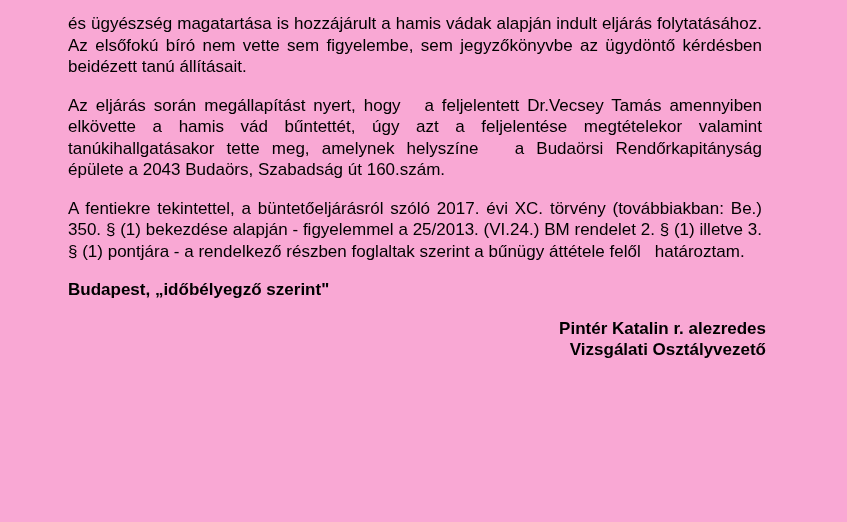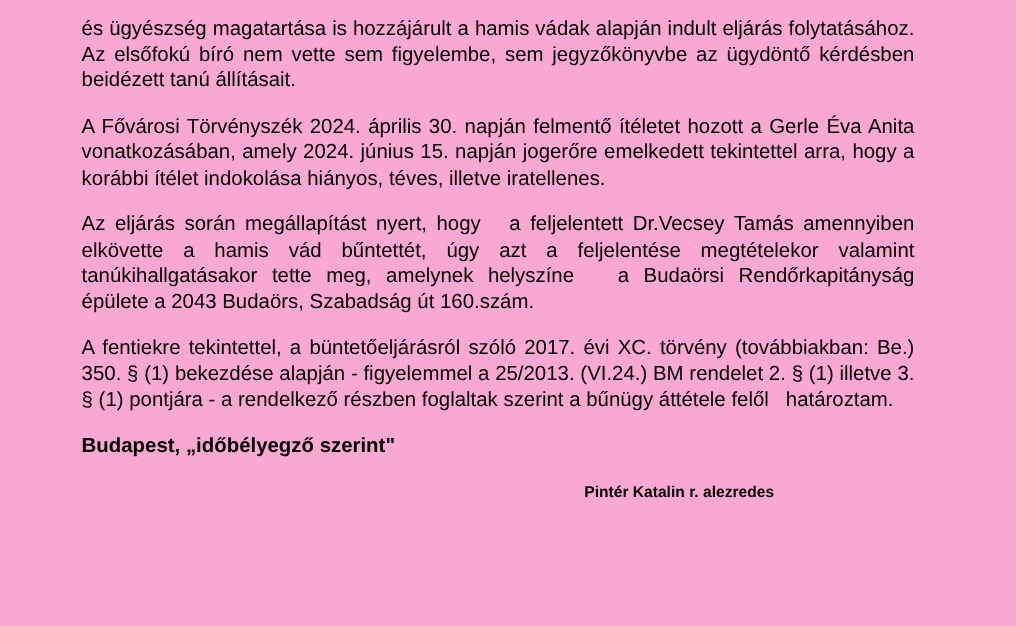--- a/index.html
+++ b/index.html
@@ -33,33 +33,33 @@
     white-space: pre-wrap;
   }
   .dateline {
     font-weight: bold;
     text-align: left;
     white-space: normal;
   }
   .signature {
     width: 400px;
     margin-left: 298px;
-    text-align: center;
+    text-align: right;
     font-weight: bold;
-    font-size: 13px;
+    font-size: 17px;
     line-height: 21.5px;
   }
 </style>
 </head>
 <body>
 
 <div class="page">
   <div class="content">
     <p class="para">és ügyészség magatartása is hozzájárult a hamis vádak alapján indult eljárás folytatásához. Az elsőfokú bíró nem vette sem figyelembe, sem jegyzőkönyvbe az ügydöntő kérdésben beidézett tanú állításait.</p>
-    <p class="para">A Fővárosi Törvényszék 2024. április 30. napján felmentő ítéletet hozott a Gerle Éva Anita vonatkozásában, amely 2024. június 15. napján jogerőre emelkedett tekintettel arra, hogy a korábbi ítélet indokolása hiányos, téves, illetve iratellenes.</p>
     <p class="para">Az eljárás során megállapítást nyert, hogy   a feljelentett Dr.Vecsey Tamás amennyiben elkövette a hamis vád bűntettét, úgy azt a feljelentése megtételekor valamint tanúkihallgatásakor tette meg, amelynek helyszíne   a Budaörsi Rendőrkapitányság   épülete a 2043 Budaörs, Szabadság út 160.szám.</p>
     <p class="para">A fentiekre tekintettel, a büntetőeljárásról szóló 2017. évi XC. törvény (továbbiakban: Be.)   350. § (1) bekezdése alapján - figyelemmel a 25/2013. (VI.24.) BM rendelet 2. § (1) illetve 3. § (1) pontjára - a rendelkező részben foglaltak szerint a bűnügy áttétele felől   határoztam.</p>
     <p class="para dateline">Budapest, „időbélyegző szerint"</p>
     <div class="signature">
       <div>Pintér Katalin r. alezredes</div>
+      <div>Vizsgálati Osztályvezető</div>
     </div>
   </div>
 </div>
 
 </body></html>

